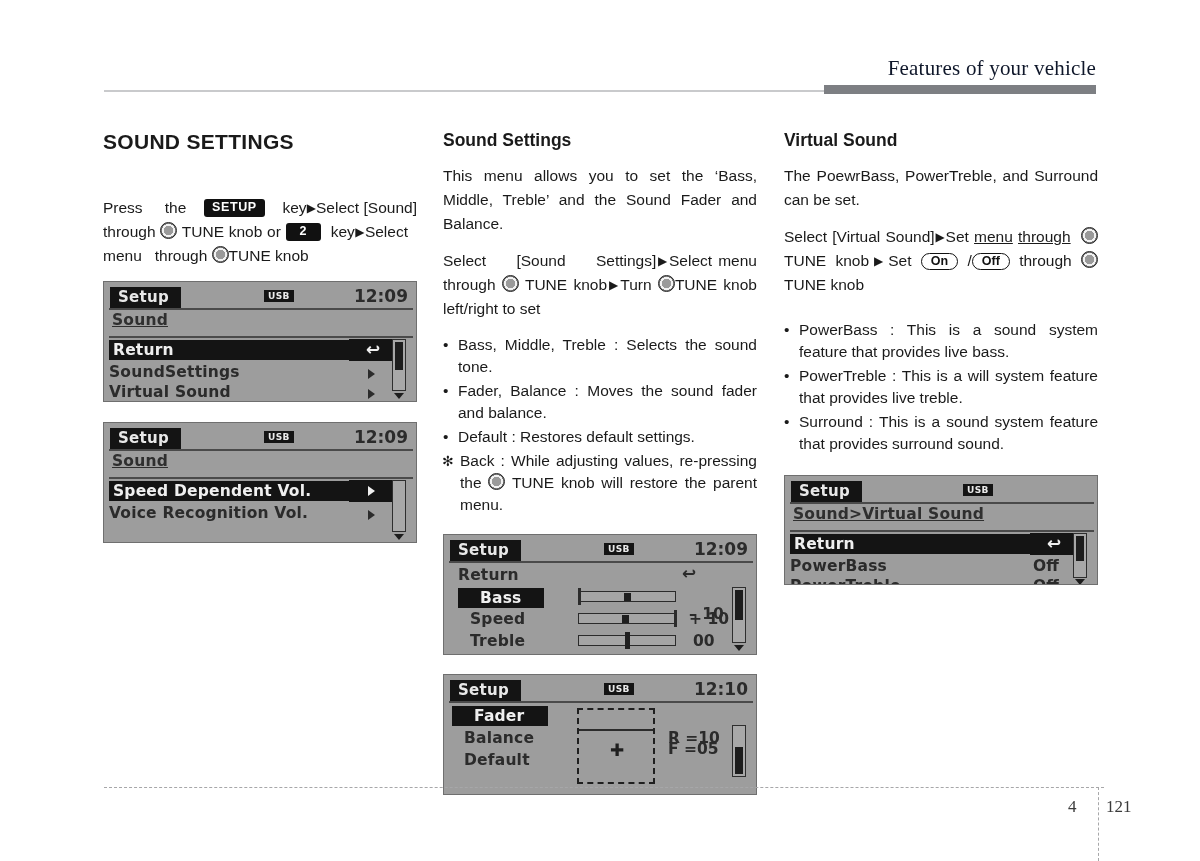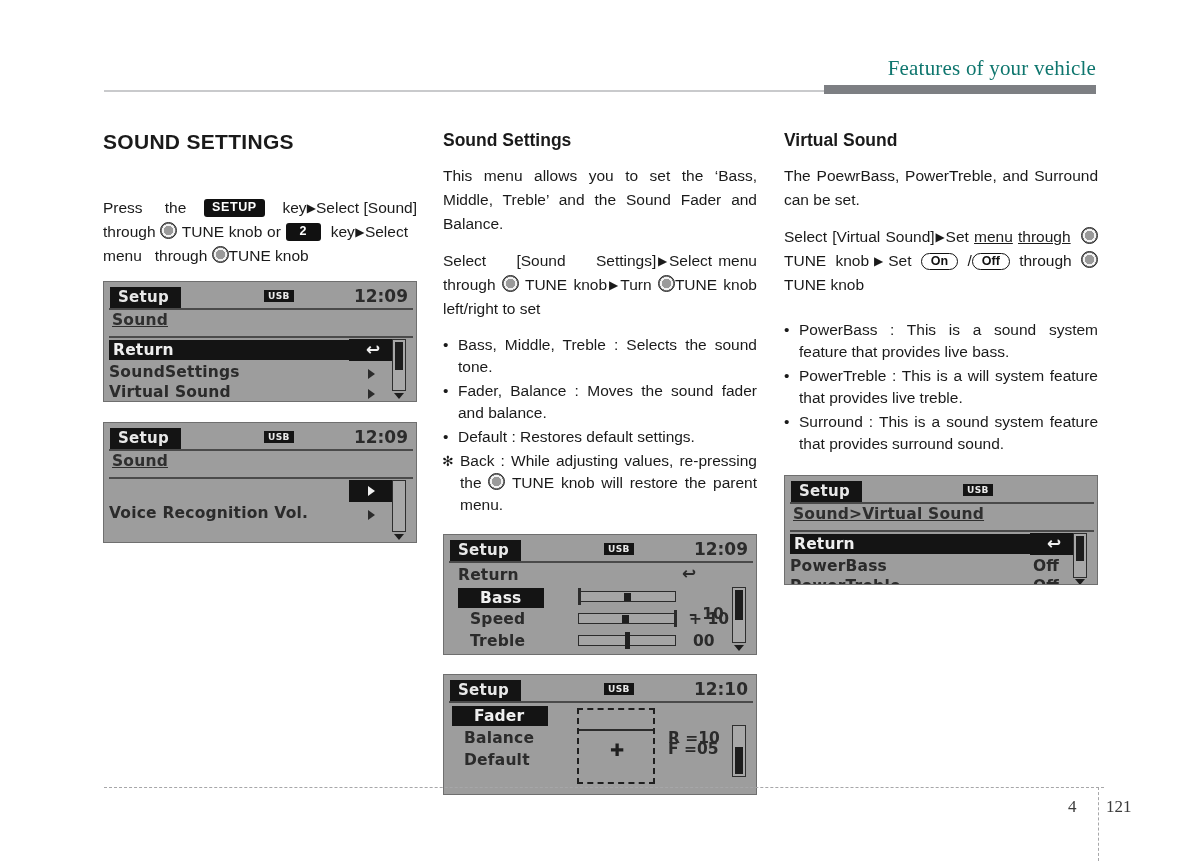--- a/index.html
+++ b/index.html
@@ -7,21 +7,21 @@
     width:1200px;height:861px;background:#ffffff;
     font-family:"Liberation Sans", sans-serif;
     position:relative;overflow:hidden;
     -webkit-font-smoothing:antialiased;
   }
   
   .header{position:absolute;left:0;top:0;width:1200px;height:100px;}
   .header-title{
     position:absolute;right:104px;top:56px;
     font-family:"Liberation Serif", serif;
-    font-size:21px;color:#0f766e;letter-spacing:.2px;white-space:nowrap;
+    font-size:21px;color:#0f172a;letter-spacing:.2px;white-space:nowrap;
   }
   .header-rule{
     position:absolute;left:104px;top:90px;width:992px;height:2px;background:#c9cacc;
   }
   .header-bar{
     position:absolute;left:824px;top:85px;width:272px;height:9px;background:#7d7f83;
   }
   
   .col{position:absolute;top:130px;width:314px;}
   .col-left{left:103px;}
@@ -180,20 +180,23 @@
   </div>
 
   <div class="lcd" style="width:314px;height:121px;margin-top:20px;">
     <div class="lcd-title">Setup</div>
     <div class="lcd-usb" style="left:160px;top:8px;">USB</div>
     <div class="lcd-clock">12:09</div>
     <div class="lcd-hr" style="top:26px;width:304px;"></div>
     <div class="lcd-crumb" style="top:29px;">Sound</div>
     <div class="lcd-hr" style="top:54px;width:304px;"></div>
 
+    <div class="row sel" style="top:58px;width:240px;padding:1px 4px;">
+      <span>Speed Dependent Vol.</span>
+    </div>
     <div style="position:absolute;left:245px;top:57px;width:52px;height:22px;background:#141414;"></div>
     <div class="caret white" style="left:264px;top:63px;z-index:3;"></div>
 
     <div class="row" style="top:81px;">
       <span>Voice Recognition Vol.</span>
     </div>
     <div class="caret" style="left:264px;top:87px;"></div>
 
     <div class="sb" style="left:288px;top:57px;width:14px;height:52px;"></div>
     <div class="sb-ar" style="left:290px;top:111px;border-top:6px solid #1d1d1d;"></div>

